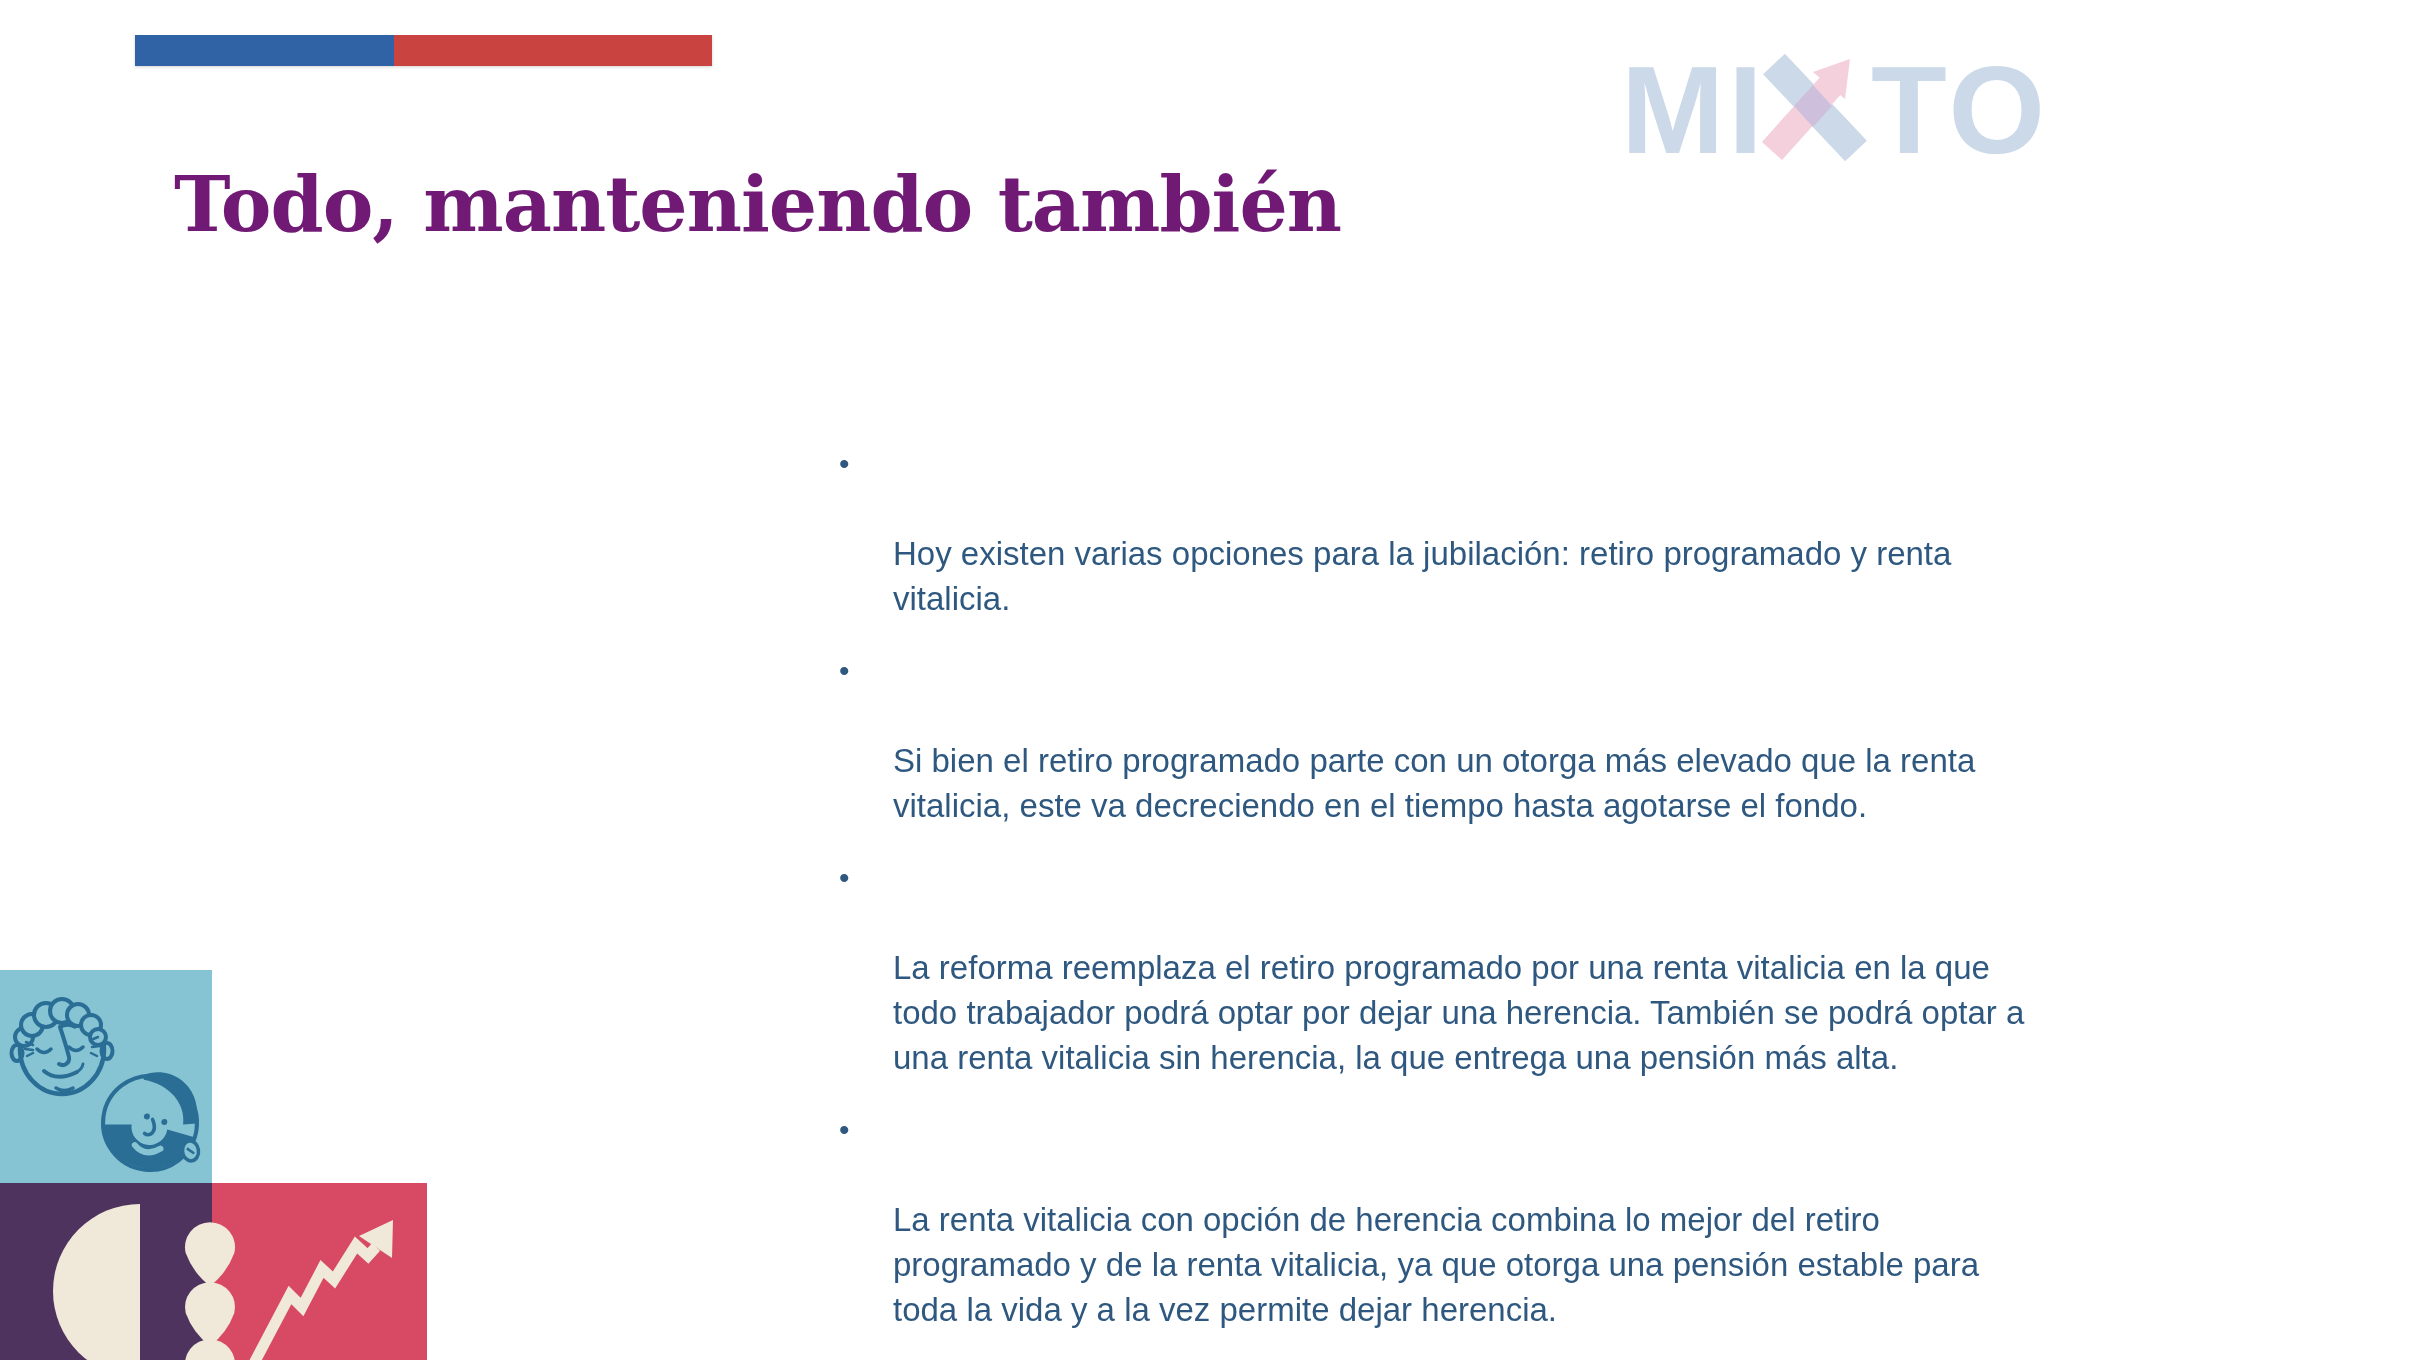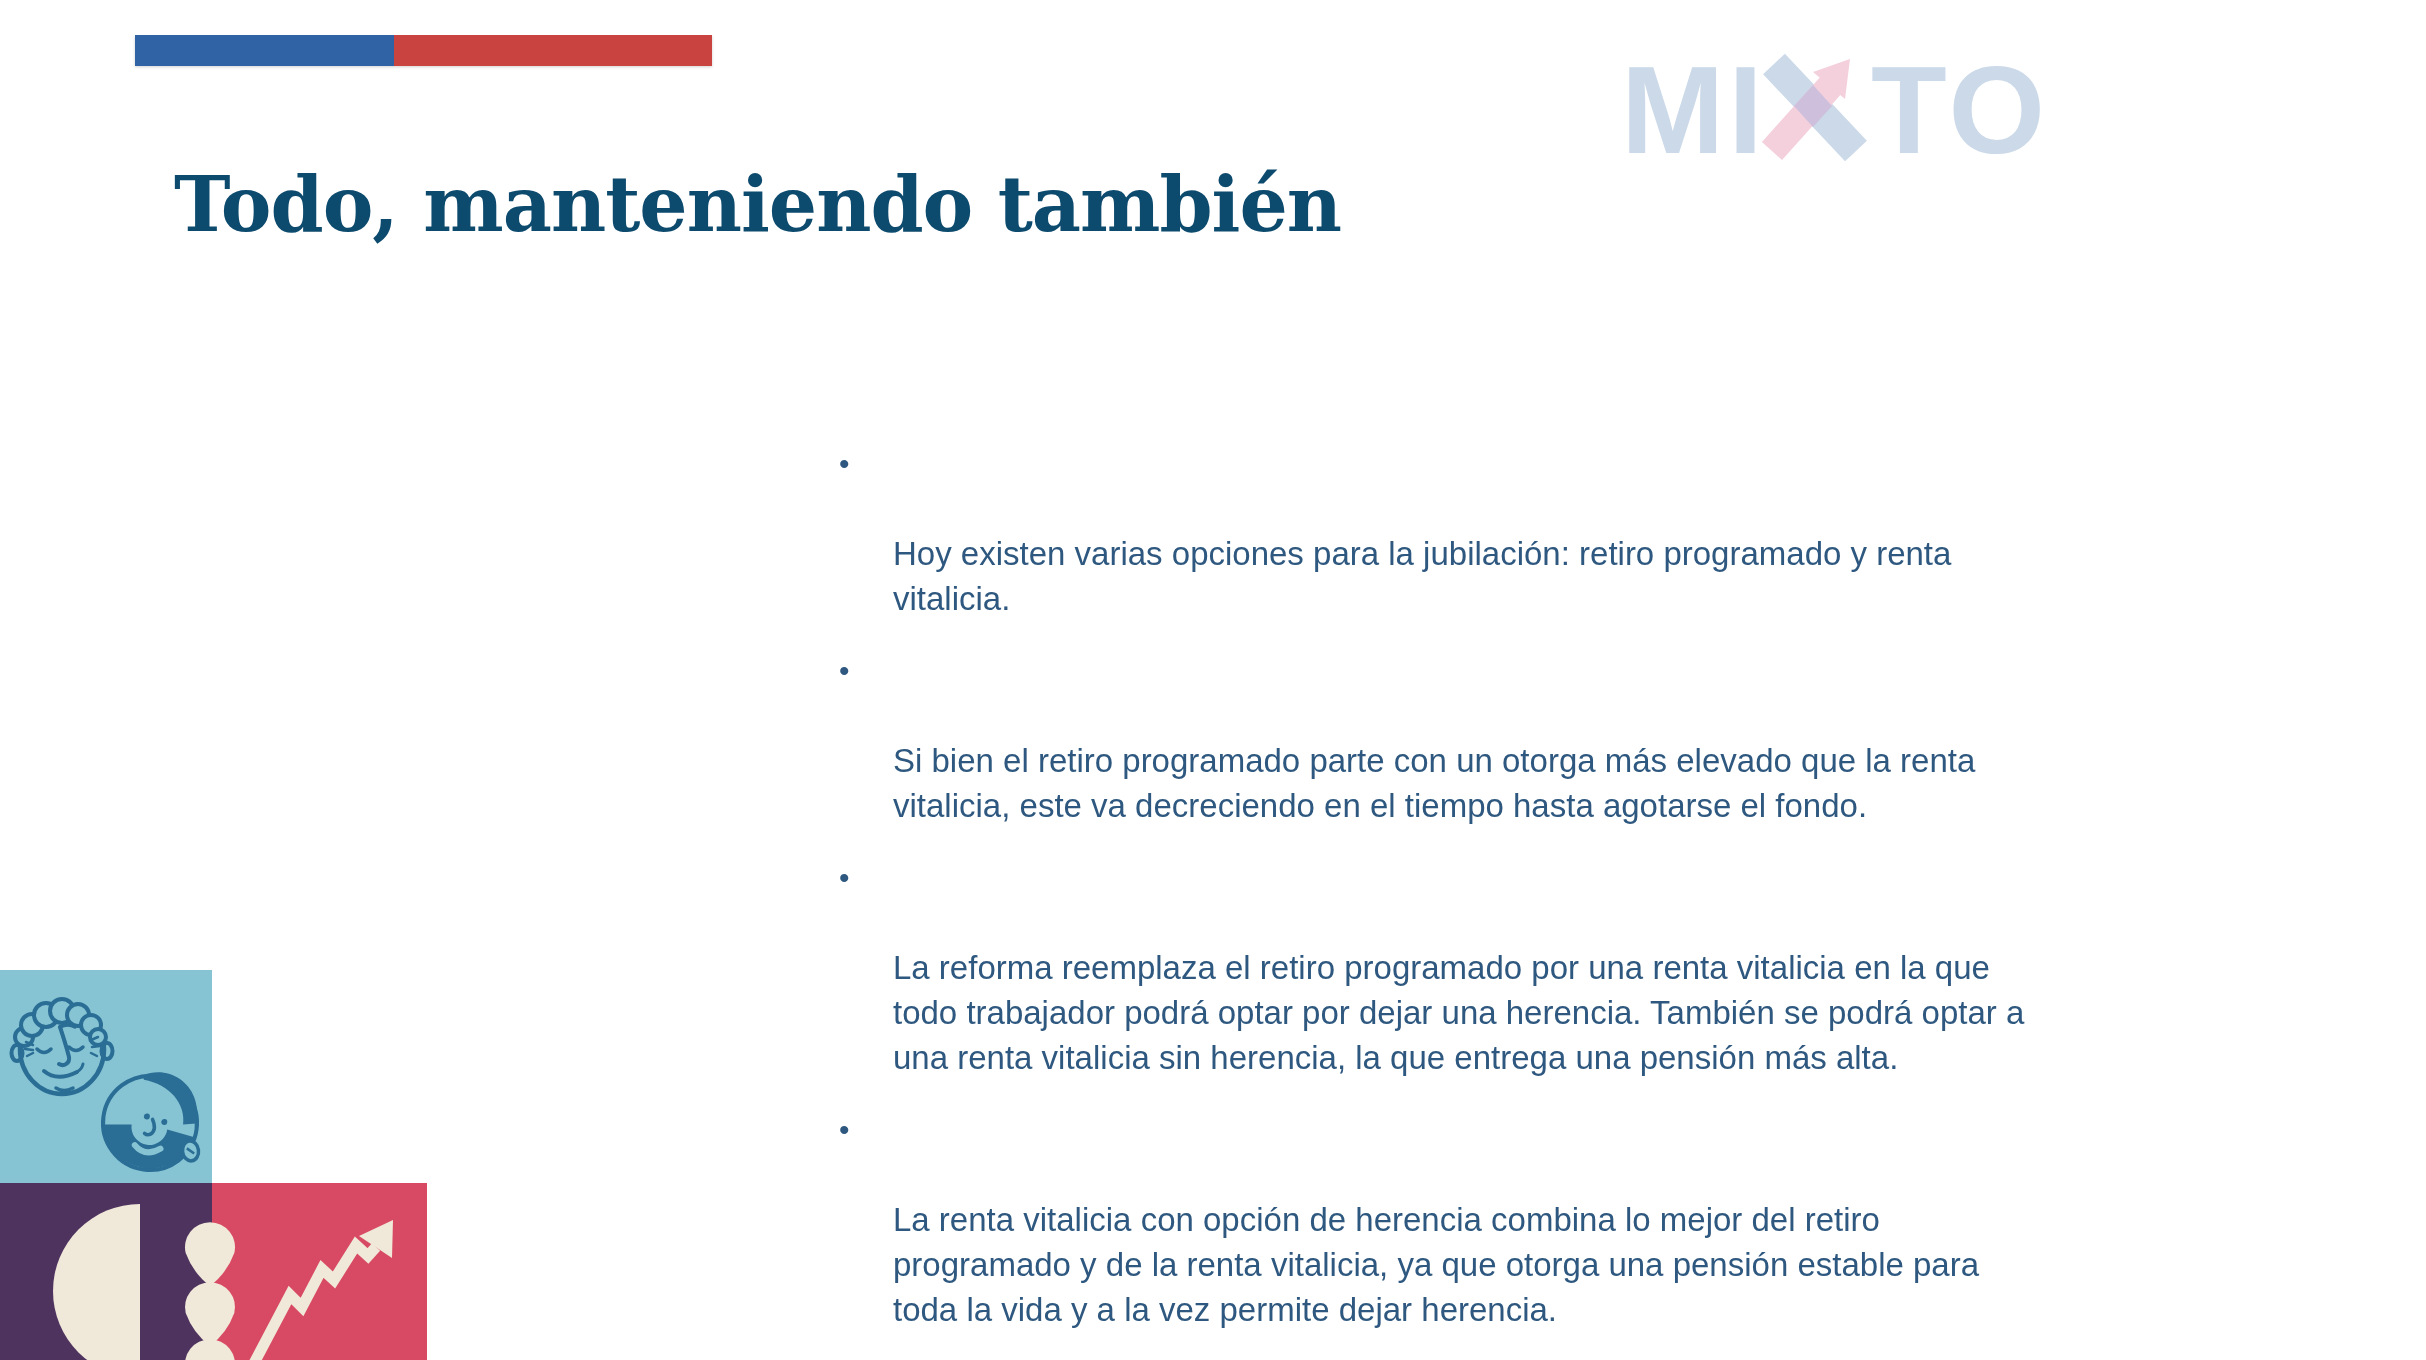--- a/index.html
+++ b/index.html
@@ -27,21 +27,21 @@
   .watermark text{
     font-family:"Liberation Sans", sans-serif;
     font-weight:bold;font-size:124px;fill:#CBD9E9;letter-spacing:4px;
   }
 
   
   .title{
     position:absolute;left:174px;top:126px;margin:0;
     font-family:"DejaVu Serif", serif;
     font-weight:bold;font-size:76px;line-height:88px;
-    color:#0c4a6e;letter-spacing:-1px;
+    color:#701a75;letter-spacing:-1px;
   }
 
   
   .bullets{
     position:absolute;left:839px;top:406px;width:1330px;
     margin:0;padding:0;list-style:none;
   }
   .bullets li{
     position:relative;padding-left:54px;margin:0 0 27px 0;
     font-size:33px;line-height:45px;color:#2E587F;

